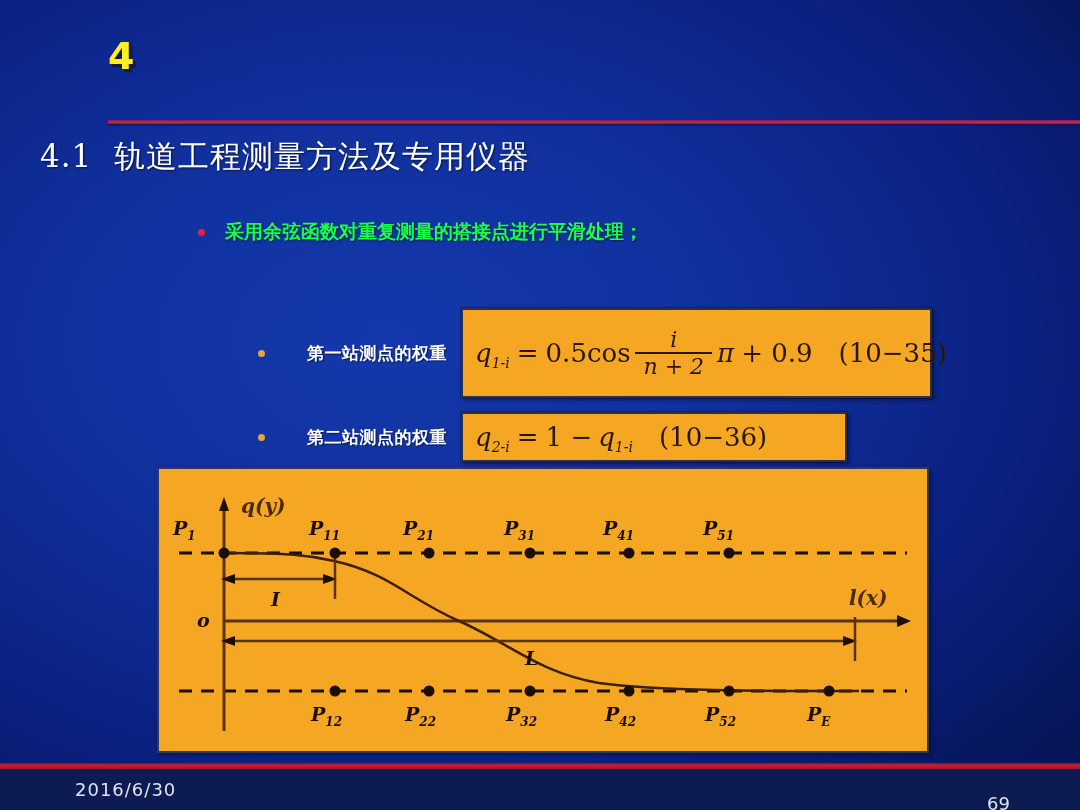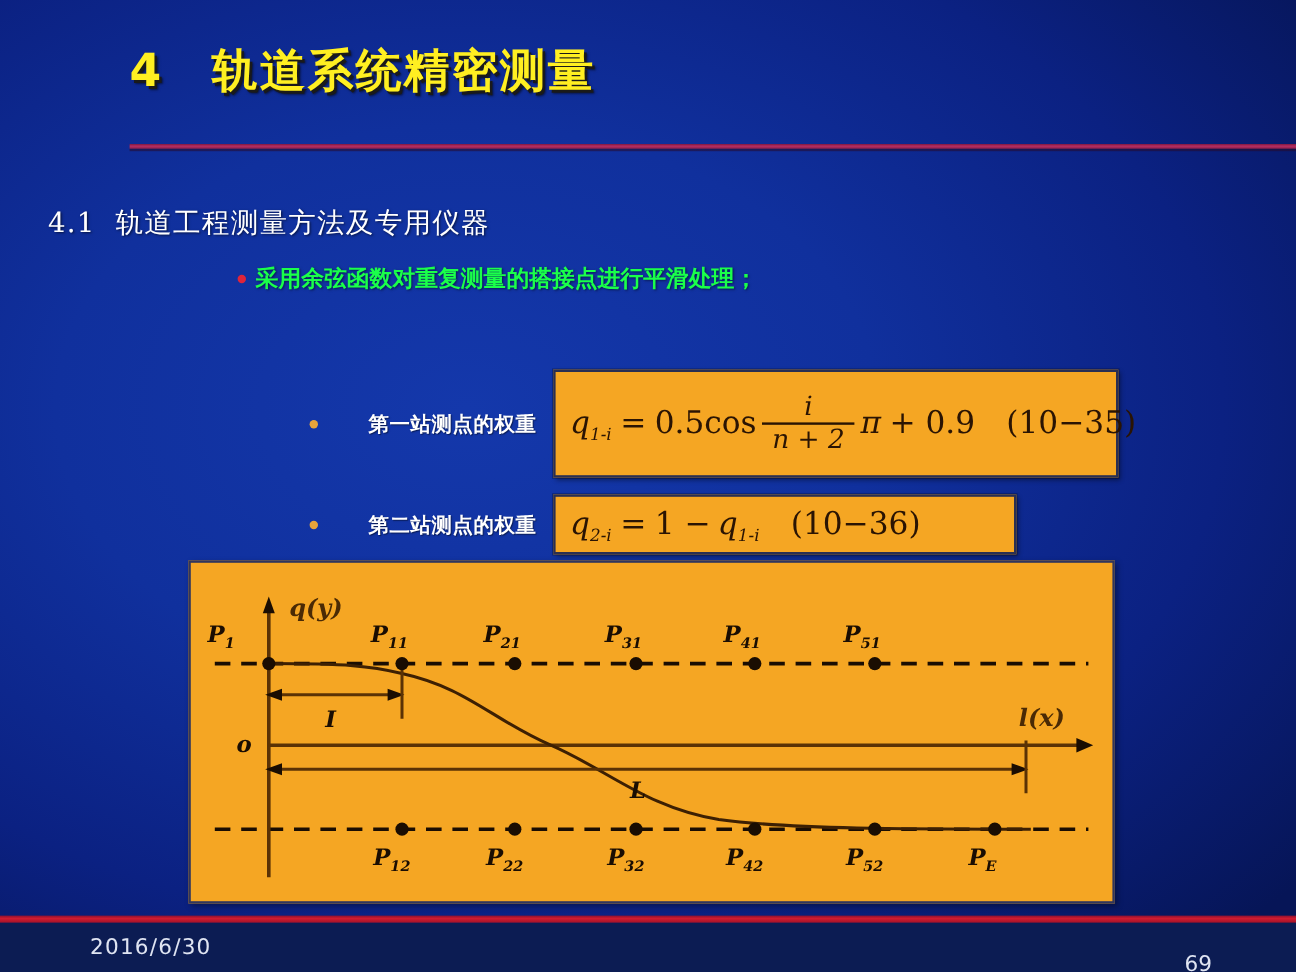--- a/index.html
+++ b/index.html
@@ -29,47 +29,46 @@
     position:absolute;left:108px;top:120px;width:972px;height:4px;
     background:linear-gradient(to bottom,#7d1840 0%,#b52d63 45%,#8e1f49 100%);
   }
   .title-rule::after{
     content:"";position:absolute;left:0;top:4px;width:100%;height:2px;
     background:rgba(40,10,40,.55);
   }
   
   .section-head{
     position:absolute;left:40px;top:136px;
-    color:#ffffff;font-size:23px;
+    color:#ffffff;font-size:31px;
     font-family:"DejaVu Serif","Liberation Serif",serif;
     letter-spacing:1px;
     text-shadow:1px 1px 2px rgba(0,0,0,.6);
     white-space:nowrap;
-    margin-top:34px;
   }
   .section-head .num{font-family:"DejaVu Serif","Liberation Serif",serif;}
   
   .b1{
     position:absolute;left:148px;top:185px;
     display:flex;align-items:center;gap:11px;
   }
   .b1 .dot{
     width:8px;height:8px;border-radius:50%;
     background:#e0243a;box-shadow:0 0 2px #ff5566;
     flex:0 0 auto;
   }
   .b1 .txt{
     color:#ff63c8;font-weight:bold;font-size:21px;
     font-family:"DejaVu Sans","Liberation Sans",sans-serif;
     text-shadow:1px 1px 2px rgba(0,0,0,.55);
     white-space:nowrap;
   }
   .b2{
     position:absolute;left:198px;
-    display:flex;align-items:center;gap:8px;
+    display:flex;align-items:center;gap:20px;
   }
   .b2.r1{top:219px;}
   .b2.r2{top:252px;}
   .b2 .dot{
     width:7px;height:7px;border-radius:50%;
     background:#e0243a;flex:0 0 auto;
   }
   .b2 .txt{
     color:#1aff4a;font-weight:bold;font-size:19px;
     font-family:"DejaVu Sans","Liberation Sans",sans-serif;
@@ -154,21 +153,20 @@
     font-family:"DejaVu Sans","Liberation Sans",sans-serif;
   }
 </style>
 </head>
 <body>
 
 <div class="slide">
 
   <div class="title-row">
     <span class="title-num">4</span>
-    <span class="title-text">轨道系统精密测量</span>
   </div>
   <div class="title-rule"></div>
 
   <div class="section-head">
     <span class="num">4.1</span>&nbsp;&nbsp;<span>轨道工程测量方法及专用仪器</span>
   </div>
 
 
   <div class="b2 r1">
     <span class="dot"></span>

